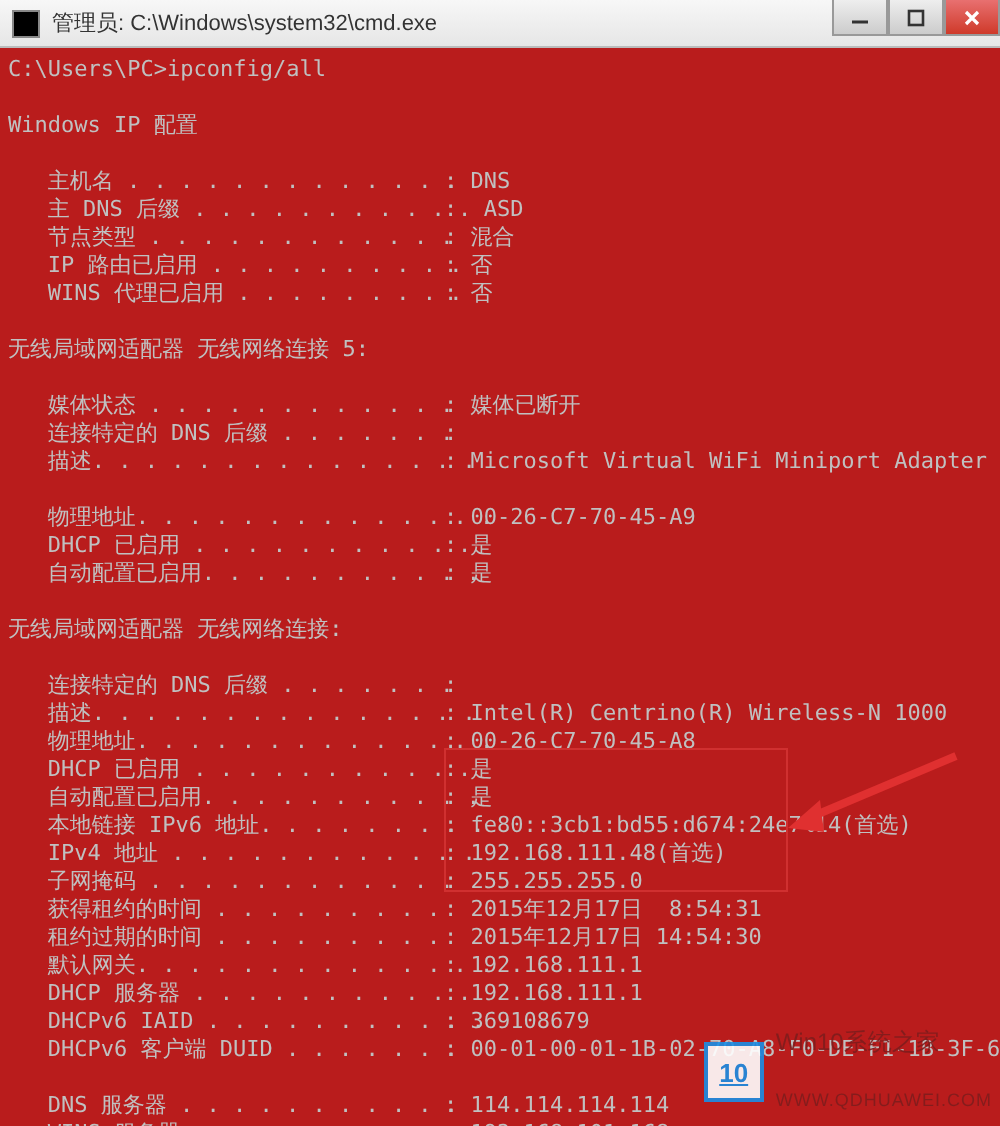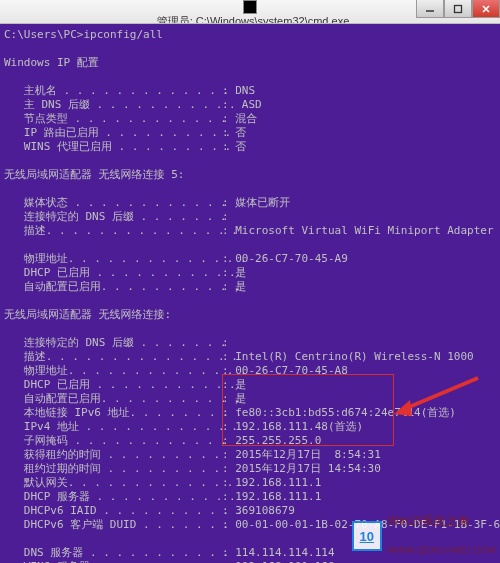--- a/index.html
+++ b/index.html
@@ -14,21 +14,20 @@
     background: #fff;
   }
   
   .titlebar {
     height: 24px; background: linear-gradient(#f7f7f7,#e6e6e6);
     border-bottom: 1px solid #bbb;
     display: flex; align-items: center;
     font-size: 11px; color: #333;
     padding-left: 6px;
     position: relative;
-    flex-direction: column;
   }
   .titlebar .icon {
     width: 14px; height: 14px;
     background: #000; border: 1px solid #888;
     margin-right: 6px; flex-shrink: 0;
     display: inline-block;
   }
   .titlebar .path {
     font-family: "Segoe UI","Tahoma",sans-serif;
     white-space: nowrap; overflow: hidden;
@@ -43,21 +42,21 @@
     border: 1px solid #999; border-top: none;
     display: flex; align-items: center; justify-content: center;
     font-size: 10px;
   }
   .winbtn.close { background: linear-gradient(#e87070,#cf3a2a); color:#fff; }
   .winbtn svg { display:block; }
 
   
   .console {
     position: absolute; left: 0; top: 24px; right: 0; bottom: 0;
-    background: #4c1d95; color: #c0c0c0;
+    background: #b91c1c; color: #c0c0c0;
     font-family: "NSimSun","SimSun","Consolas",monospace;
     font-size: 11px; line-height: 14px;
     padding: 4px 0 0 4px;
     white-space: pre; overflow: hidden;
   }
   .console .ln { height: 14px; }
   .console .lbl { display:inline-block; width: 218px; }
 
   
   .hlbox {

